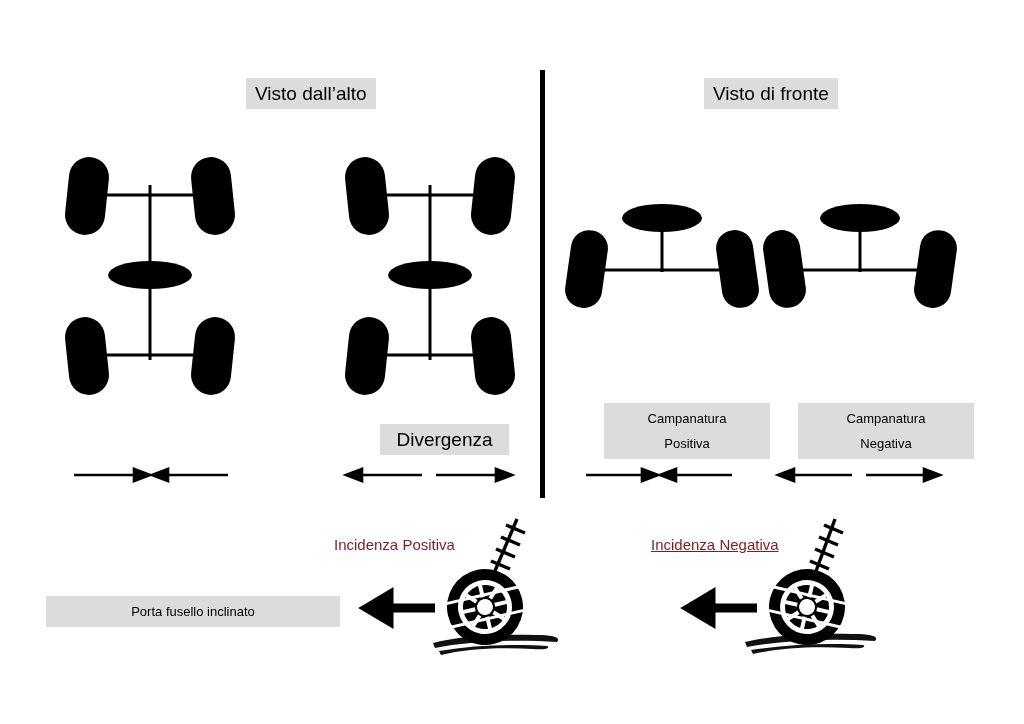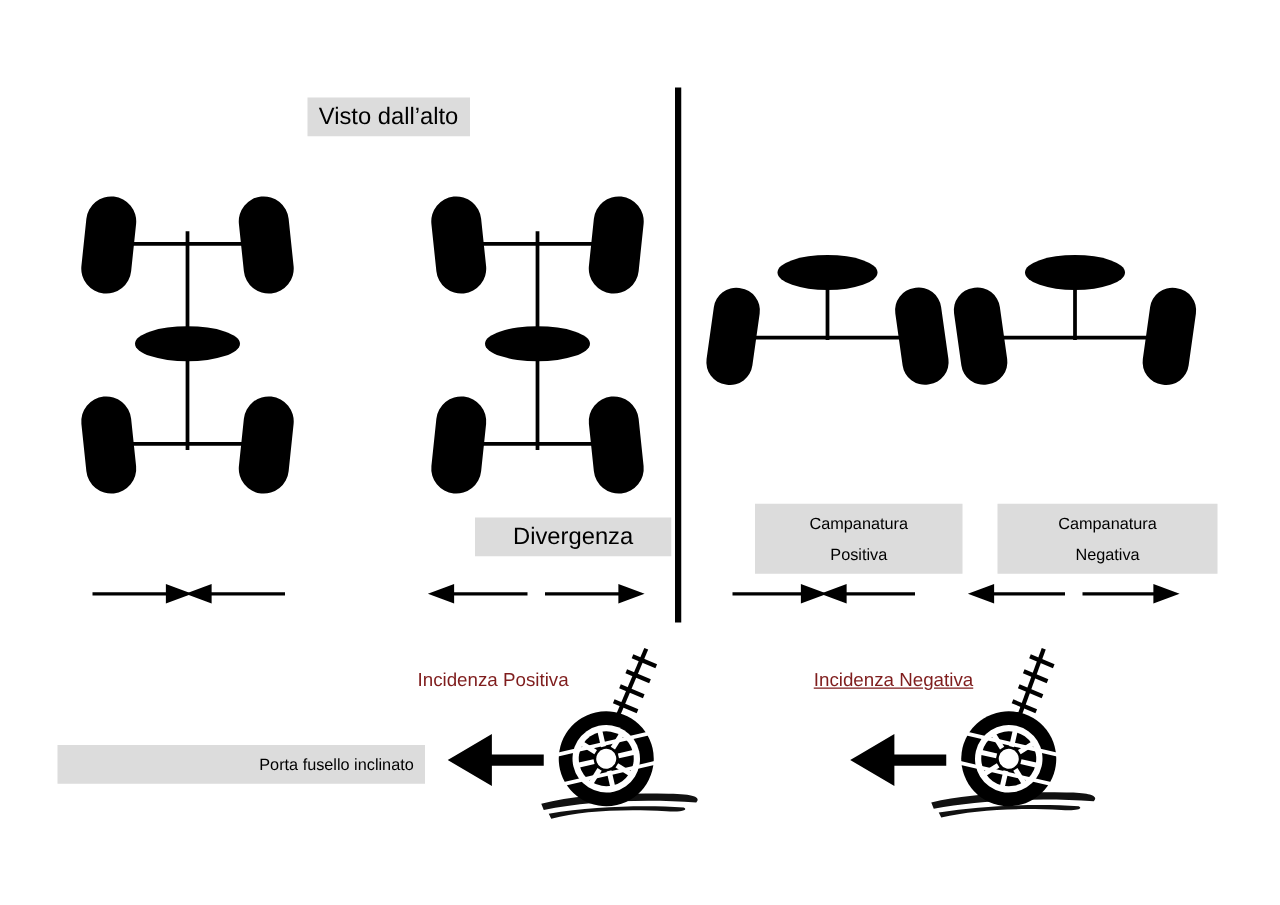--- a/index.html
+++ b/index.html
@@ -54,20 +54,21 @@
   }
   .hdr-top { left: 218px; top: 78px; }
   .hdr-front { left: 676px; top: 78px; }
 </style>
 </head>
 <body>
 
 <div class="stage">
 
   <div class="label hdr-top">Visto dall’alto</div>
+  <div class="label hdr-front">Visto di fronte</div>
 
   <div class="divider" style="left:540px; top:70px; width:5px; height:428px;"></div>
 
   <svg class="art" style="left:55px; top:145px;" width="200" height="265" viewBox="0 0 200 265">
 
     <g stroke="#000" stroke-width="3" fill="none">
       <line x1="95" y1="40" x2="95" y2="215"></line>
       <line x1="40" y1="50" x2="150" y2="50"></line>
       <line x1="40" y1="210" x2="150" y2="210"></line>
     </g>
@@ -105,21 +106,21 @@
       <rect x="12" y="12" width="40" height="78" rx="20" transform="rotate(-6 32 51)"></rect>
       <rect x="138" y="12" width="40" height="78" rx="20" transform="rotate(6 158 51)"></rect>
     </g>
     <ellipse cx="95" cy="130" rx="42" ry="14" fill="#000"></ellipse>
     <g fill="#000">
       <rect x="12" y="172" width="40" height="78" rx="20" transform="rotate(6 32 211)"></rect>
       <rect x="138" y="172" width="40" height="78" rx="20" transform="rotate(-6 158 211)"></rect>
     </g>
   </svg>
 
-  <div class="label" style="left:352px; top:414px; width:157px;">Divergenza</div>
+  <div class="label" style="left:352px; top:424px; width:129px;">Divergenza</div>
 
   <svg class="art" style="left:344px; top:465px;" width="170" height="22" viewBox="0 0 170 22">
     <g stroke="#000" stroke-width="2.6" fill="#000">
       <line x1="14" y1="10" x2="78" y2="10"></line>
       <polygon points="2,10 18,4 18,16"></polygon>
       <line x1="92" y1="10" x2="156" y2="10"></line>
       <polygon points="168,10 152,4 152,16"></polygon>
     </g>
   </svg>
 
@@ -166,21 +167,21 @@
 
   <svg class="art" style="left:776px; top:465px;" width="166" height="22" viewBox="0 0 166 22">
     <g stroke="#000" stroke-width="2.6" fill="#000">
       <line x1="14" y1="10" x2="76" y2="10"></line>
       <polygon points="2,10 18,4 18,16"></polygon>
       <line x1="90" y1="10" x2="152" y2="10"></line>
       <polygon points="164,10 148,4 148,16"></polygon>
     </g>
   </svg>
 
-  <div class="label big" style="left:18px; top:596px; width:294px;text-align:right;">Porta fusello inclinato</div>
+  <div class="label big" style="left:18px; top:596px; width:294px;">Porta fusello inclinato</div>
 
   <div class="plain-label" style="left:334px; top:535px;">Incidenza Positiva</div>
   <div class="plain-label" style="left:651px; top:535px;text-decoration:underline;">Incidenza Negativa</div>
 
   <svg class="art" style="left:365px; top:515px;" width="200" height="150" viewBox="0 0 200 150">
 
     <g fill="#111">
       <path d="M68 128 C95 121,130 119,170 120 C190 120,196 123,192 127 C150 124,104 126,70 133 Z"></path>
       <path d="M74 136 C110 130,150 129,182 131 C186 133,180 135,168 134 C130 132,100 134,76 140 Z"></path>
     </g>

